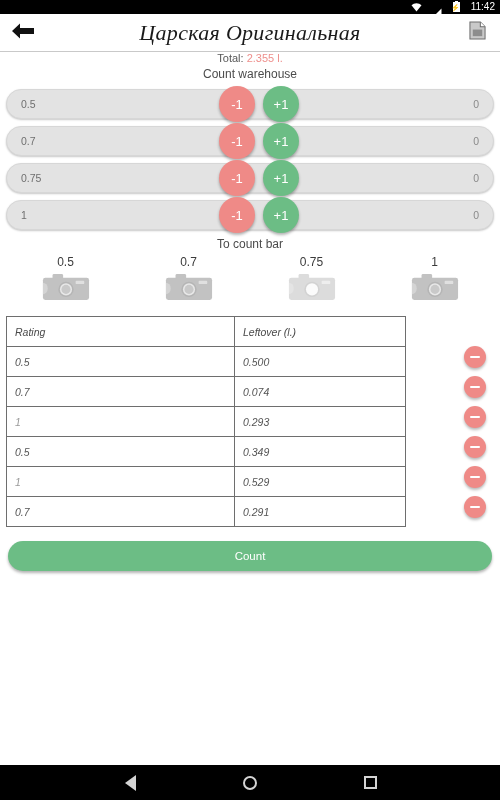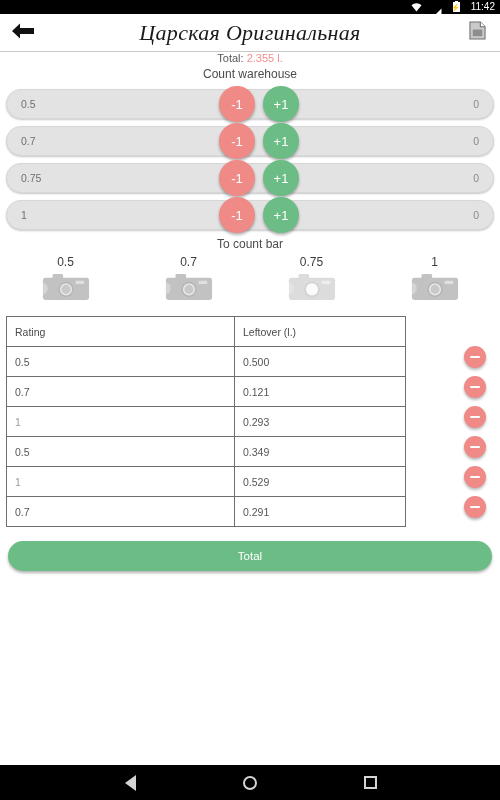--- a/index.html
+++ b/index.html
@@ -106,20 +106,21 @@
   }
   .cam-cell { flex:1; display:flex; flex-direction:column; align-items:center; }
   .cam-cell .cam-num { font-size: 12px; color:#3b3b3b; margin-bottom: 2px; }
   .cam-btn { cursor:pointer; }
 
   
   .tbl-wrap { padding: 0 6px; margin-top: 10px; position: relative; }
   table.data {
     width: 400px; border-collapse: collapse;
     table-layout: fixed;
+    font-style: italic;
   }
   table.data th, table.data td {
     border: 1px solid #6e6e6e;
     height: 30px;
     font-size: 10.5px;
     font-weight: normal;
     text-align: left;
     padding-left: 8px;
     color: #555555;
   }
@@ -323,21 +324,21 @@
           <th>Leftover (l.)</th>
         </tr>
       </thead>
       <tbody>
         <tr>
           <td>0.5</td>
           <td>0.500</td>
         </tr>
         <tr>
           <td>0.7</td>
-          <td>0.121</td>
+          <td>0.074</td>
         </tr>
         <tr>
           <td class="dim">1</td>
           <td>0.293</td>
         </tr>
         <tr>
           <td>0.5</td>
           <td>0.349</td>
         </tr>
         <tr>
@@ -366,21 +367,21 @@
         </span>
       <span class="del-btn">
           <span class="dash"></span>
         </span>
       <span class="del-btn">
           <span class="dash"></span>
         </span>
     </div>
   </div>
 
-  <div class="save-btn">Total</div>
+  <div class="save-btn">Count</div>
 
 </div>
 
 <div class="navbar">
   <div class="nav-item">
     <span class="nav-tri"></span>
   </div>
   <div class="nav-item">
     <span class="nav-cir"></span>
   </div>

